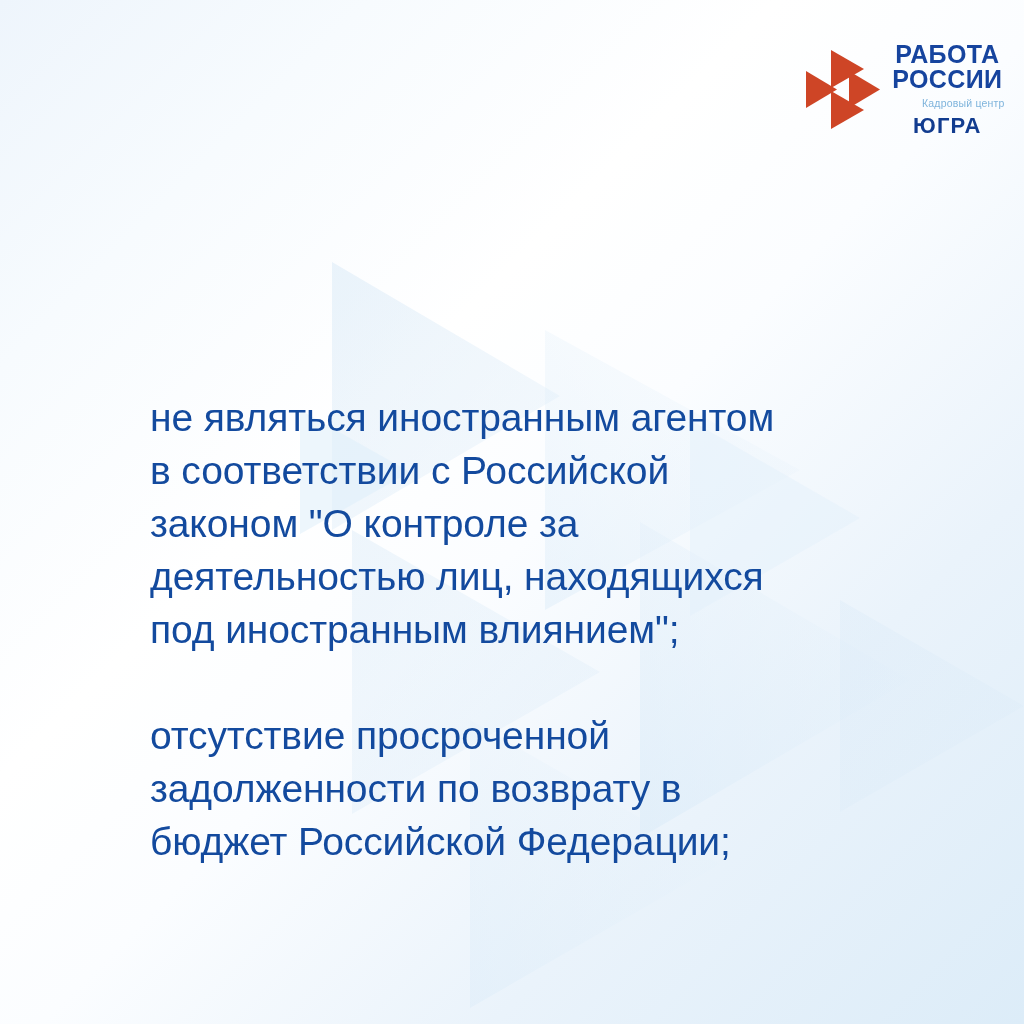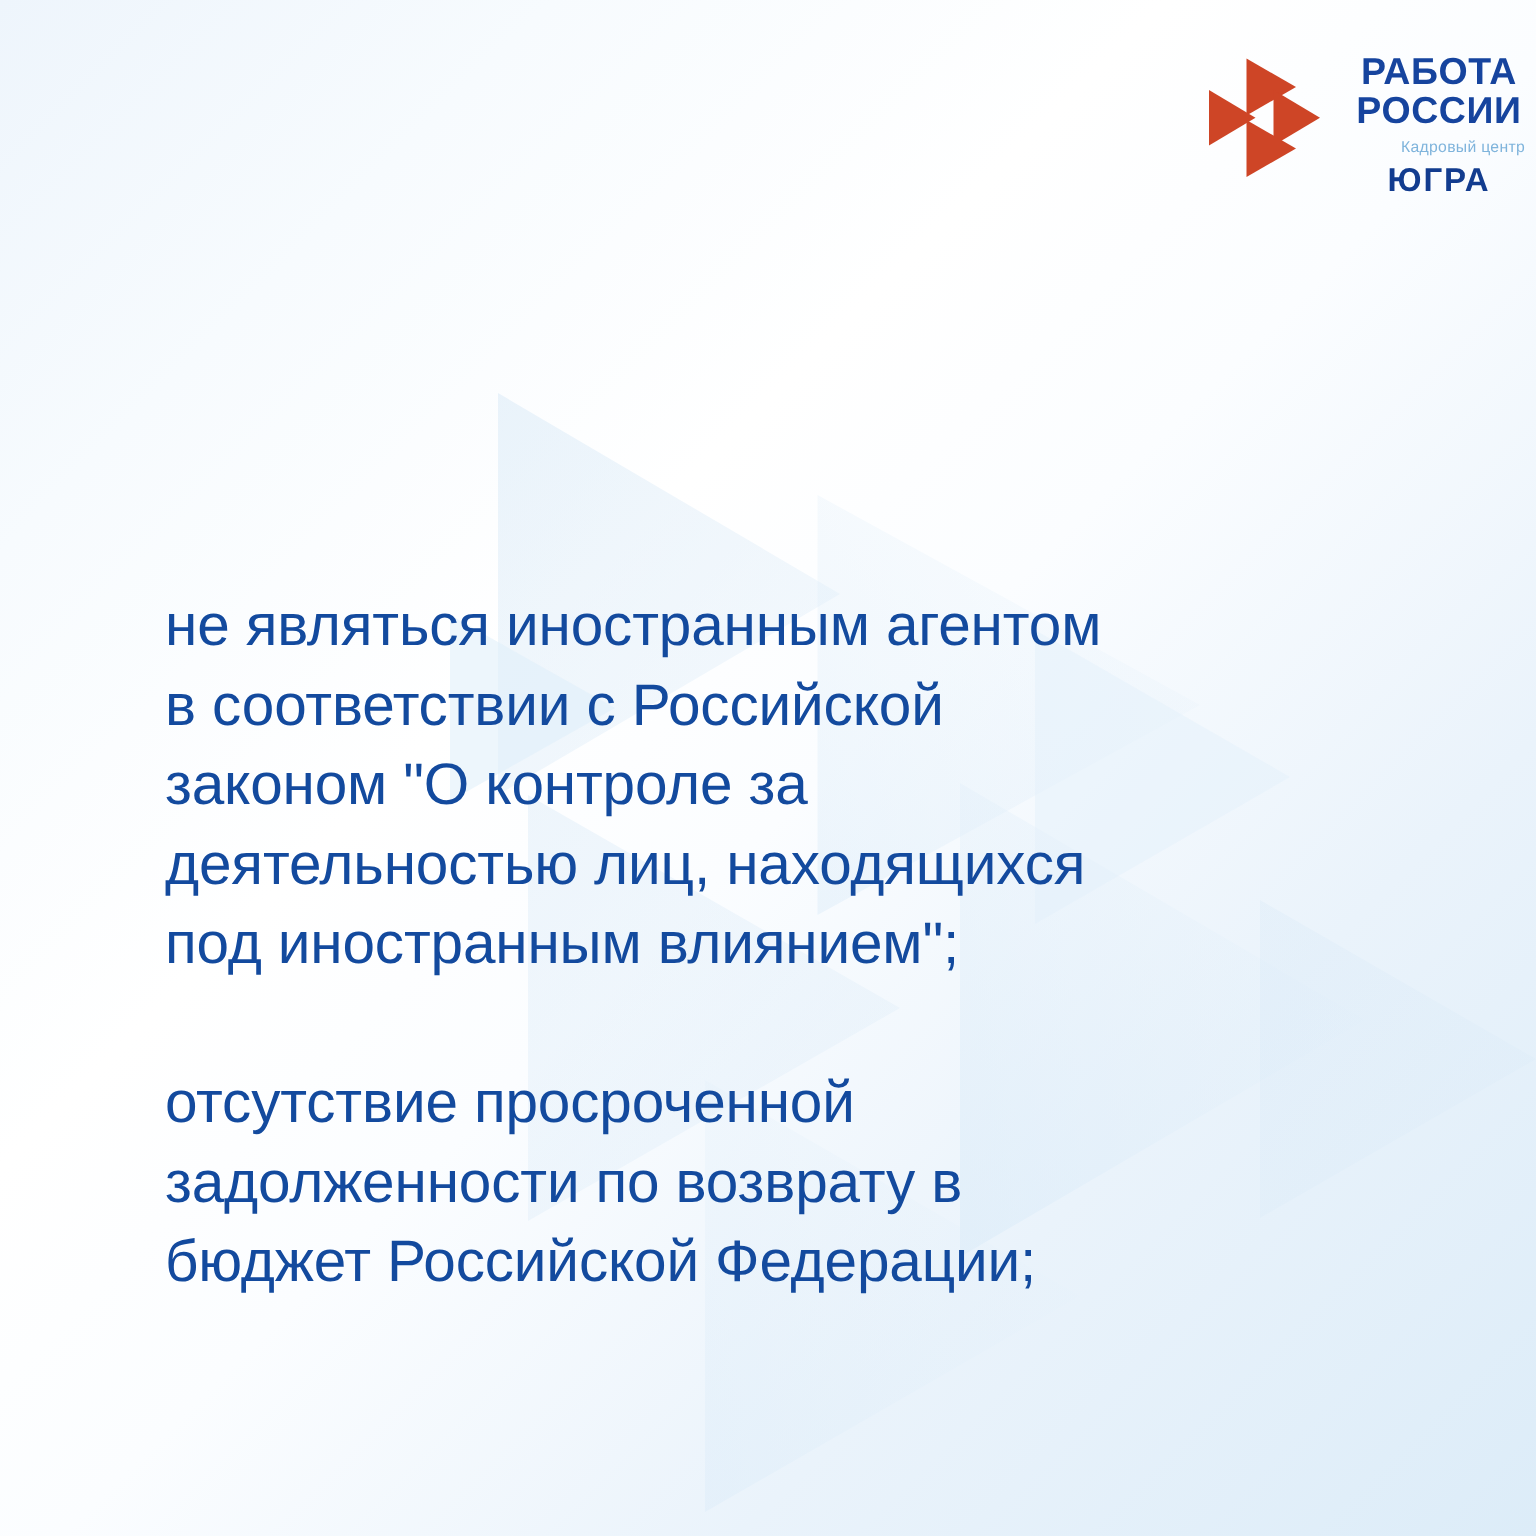--- a/index.html
+++ b/index.html
@@ -33,22 +33,22 @@
   }
 
   
   #logo {
     position: absolute;
     top: 32px;
     left: 804px;
     width: 198px;
     height: 112px;
     display: flex;
-    align-items: flex-start;
-    gap: 20px;
+    align-items: center;
+    gap: 8px;
   }
   #logo-mark {
     width: 78px;
     height: 88px;
     flex: 0 0 auto;
     margin-top: 2px;
   }
   #logo-words {
     display: flex;
     flex-direction: column;
@@ -105,21 +105,21 @@
   }
   .para {
     color: #134A9E;
     font-size: 39px;
     line-height: 53px;
     letter-spacing: -0.1px;
   }
   .para + .para {
     margin-top: 53px;
   }
-  .para .ln { display: block; }
+  .para .ln { display: block; margin-left: 40px; }
 </style>
 </head>
 <body>
 
 <div id="slide">
 
   <svg id="bg-watermark" viewBox="0 0 1024 1024" aria-hidden="true">
     <defs>
       <linearGradient id="wmFade" x1="0" y1="0" x2="1" y2="1">
         <stop offset="0%" stop-color="#cfe4f5" stop-opacity="0.75"></stop>

